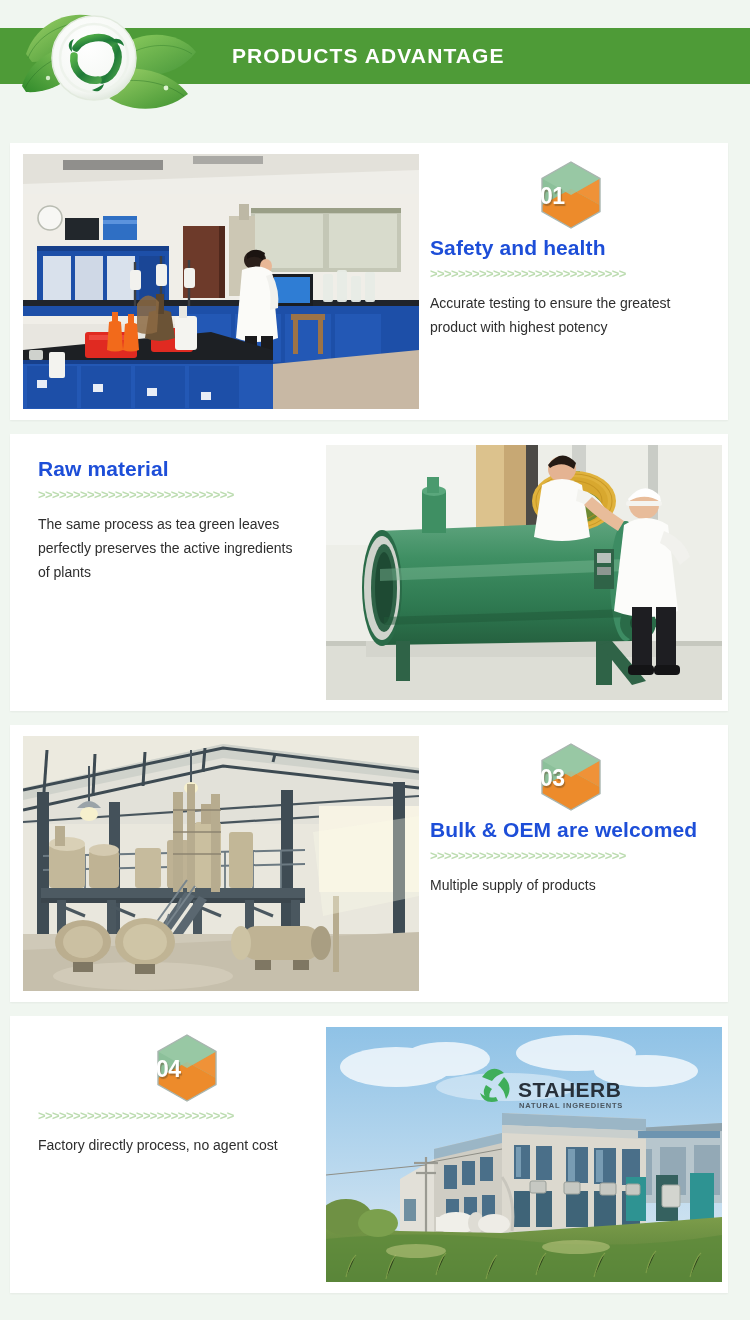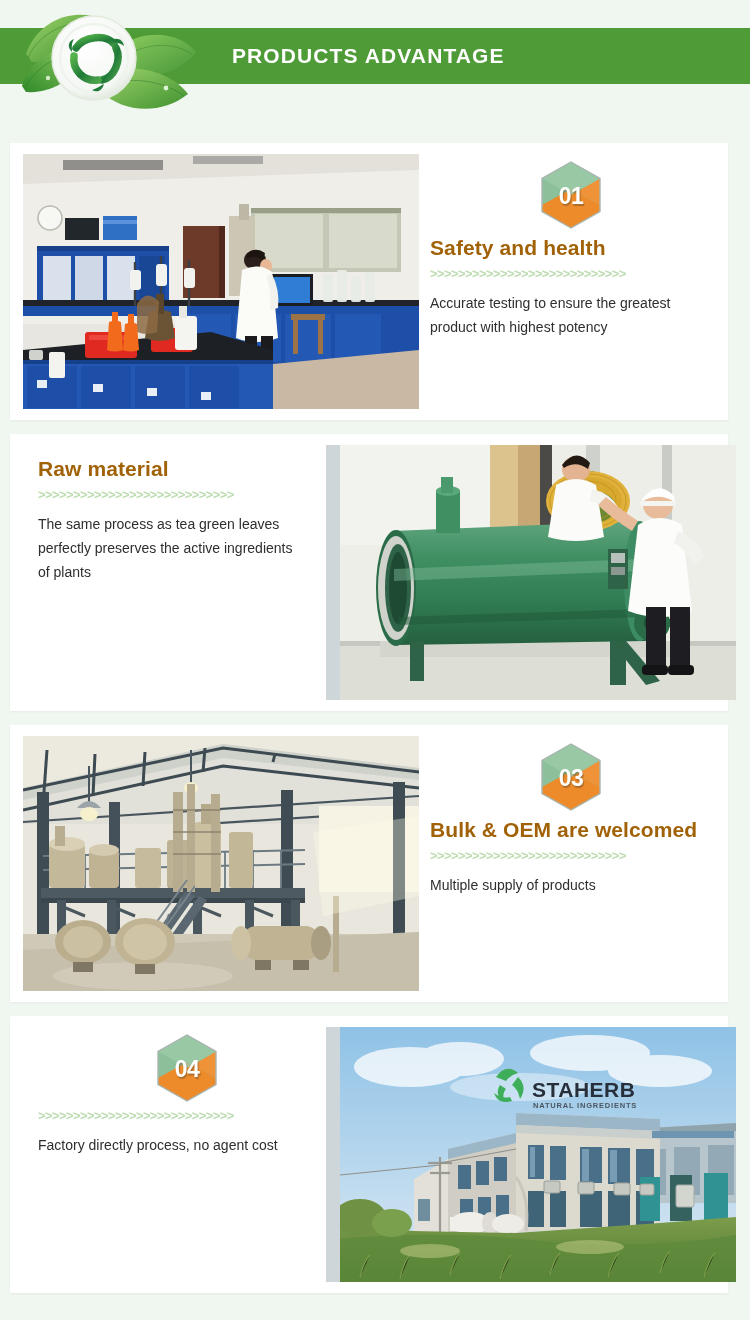--- a/index.html
+++ b/index.html
@@ -64,21 +64,21 @@
   
   .photo {
     position: absolute;
     top: 11px;
     width: 396px;
     height: 255px;
     overflow: hidden;
     background: #cfd6d9;
   }
   .photo.left  { left: 13px;  }
-  .photo.right { left: 316px; padding-left: 14px; }
+  .photo.right { left: 316px; }
   .photo svg { display: block; width: 396px; height: 255px; }
 
   
   .textblock {
     position: absolute;
     top: 18px;
     width: 300px;
   }
   .textblock.right { left: 420px; }
   .textblock.left  { left: 28px; }
@@ -93,32 +93,31 @@
   .hexwrap.center-badge { margin-left: 110px; }
   .hexwrap.left-badge   { margin-left: 118px; }
   .hexwrap svg { display: block; }
   .hexnum {
     position: absolute;
     left: 0;
     top: 0;
     width: 62px;
     height: 68px;
     line-height: 70px;
-    text-align: center;
     font-size: 23px;
     font-weight: bold;
     color: #ffffff;
     text-shadow: 1px 1.5px 1px rgba(90,70,40,0.45);
     letter-spacing: -0.5px;
   }
 
   .card-title {
     font-size: 21px;
     font-weight: bold;
-    color: #a16207;
+    color: #1d4ed8;
     line-height: 25px;
     margin: 4px 0 0 0;
     letter-spacing: 0.1px;
   }
 
   .chev {
     margin-top: 7px;
     font-size: 13px;
     line-height: 13px;
     color: #bcdcb0;

